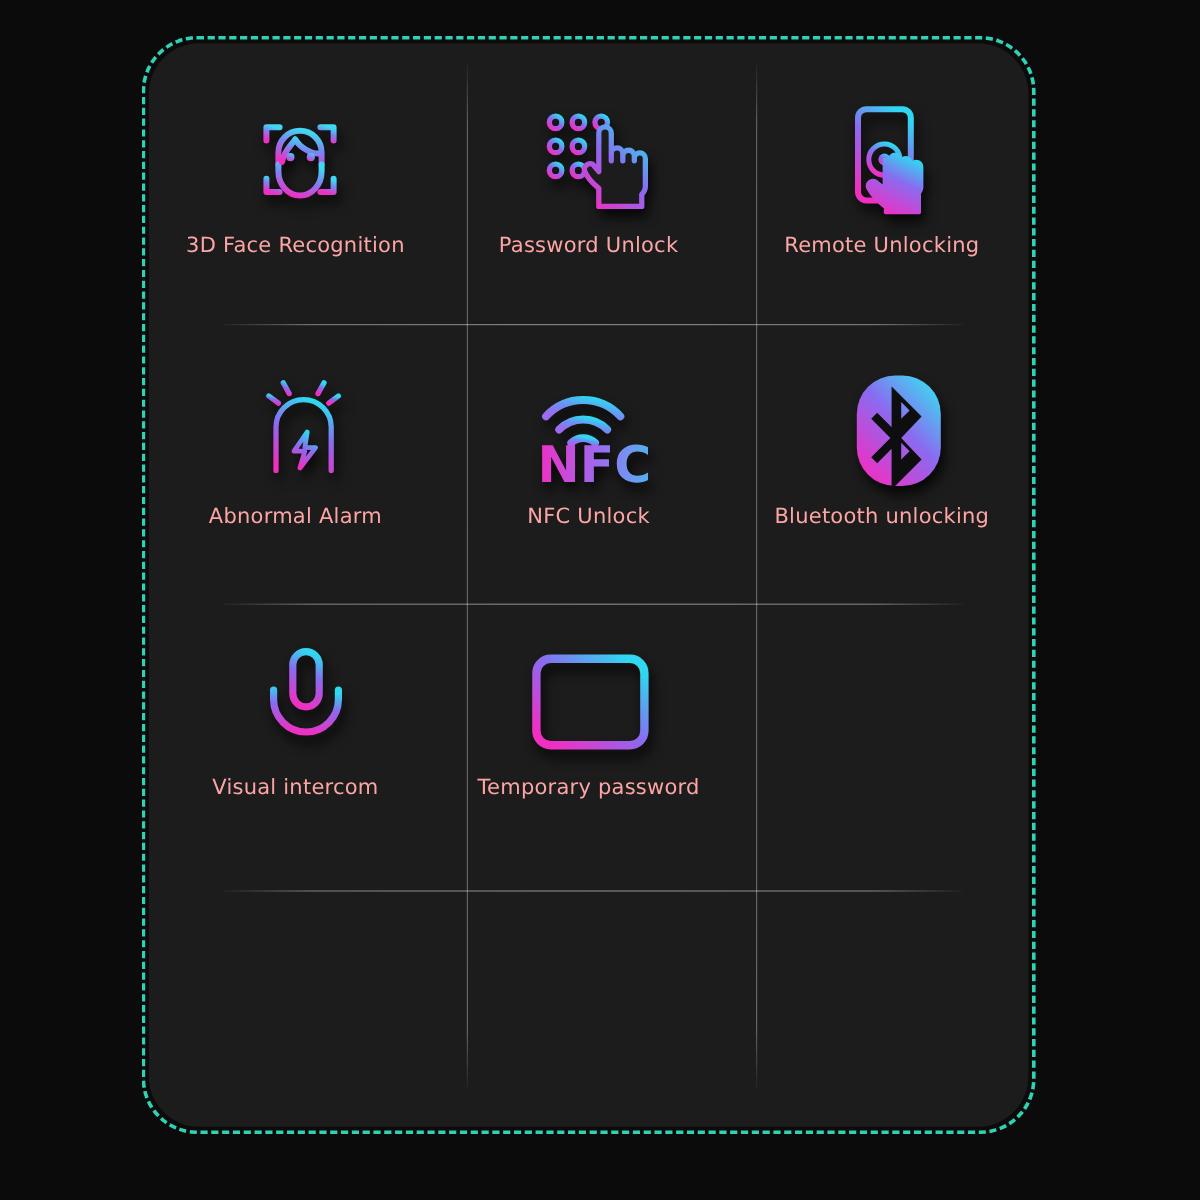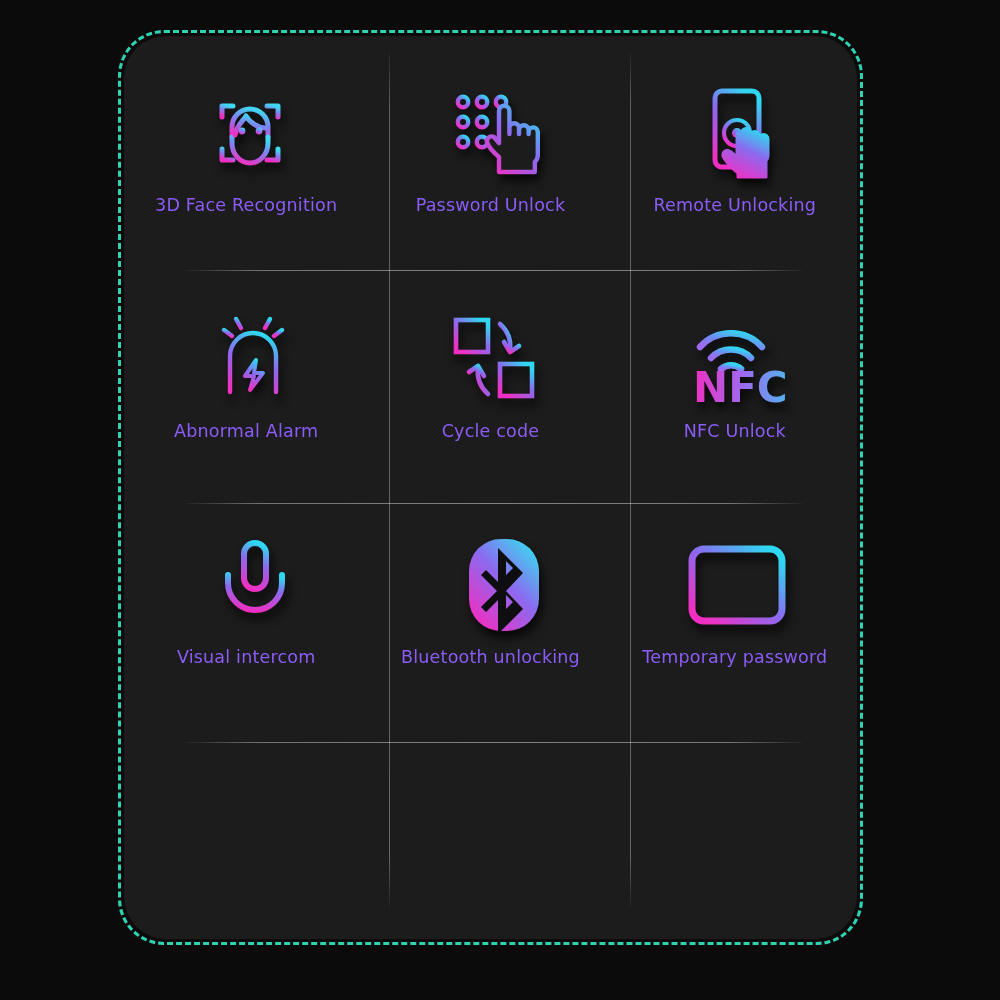--- a/index.html
+++ b/index.html
@@ -70,21 +70,21 @@
     display: flex;
     align-items: center;
     justify-content: flex-end;
     margin-bottom: 10px;
     filter: drop-shadow(3px 7px 5px rgba(0,0,0,0.75));
   }
 
   .icon-wrap svg { display: block; overflow: visible; }
 
   .cell-label {
-    color: #8b5cf6;
+    color: #fca5a5;
     font-size: 17.5px;
     letter-spacing: 0.2px;
     text-align: center;
     line-height: 1.2;
     white-space: nowrap;
   }
 
   
   .vline {
     position: absolute;
@@ -218,42 +218,20 @@
             <line x1="74" y1="20" x2="66" y2="26"></line>
             <path d="M22 82 V46 a23 23 0 0 1 46 0 v36"></path>
             <line x1="16" y1="86" x2="74" y2="86" stroke-width="7"></line>
             <path d="M48 50 L37 66 h9 l-4 14 l13 -17 h-9 z" stroke-width="4" stroke-linejoin="round"></path>
           </g>
         </svg>
       </div>
       <div class="cell-label">Abnormal Alarm</div>
     </div>
 
-    <div class="cell">
-      <div class="icon-wrap">
-        <svg width="94" height="94" viewBox="0 0 94 94">
-          <defs>
-            <linearGradient id="g-cycle" x1="0.85" y1="0.05" x2="0.15" y2="0.95">
-              <stop offset="0%" stop-color="#2fd8f0"></stop>
-              <stop offset="45%" stop-color="#8a6bf0"></stop>
-              <stop offset="100%" stop-color="#f02fc2"></stop>
-            </linearGradient>
-          </defs>
-          <g fill="none" stroke="url(#g-cycle)" stroke-width="4.6">
-            <rect x="8" y="8" width="32" height="32"></rect>
-            <rect x="52" y="52" width="32" height="32"></rect>
-            <path d="M52 12 a30 30 0 0 1 10 26" stroke-linecap="round"></path>
-            <path d="M56 30 l6 10 l9 -6" stroke-linecap="round" stroke-linejoin="round"></path>
-            <path d="M40 82 a30 30 0 0 1 -10 -26" stroke-linecap="round"></path>
-            <path d="M36 64 l-6 -10 l-9 6" stroke-linecap="round" stroke-linejoin="round"></path>
-          </g>
-        </svg>
-      </div>
-      <div class="cell-label">Cycle code</div>
-    </div>
 
     <div class="cell">
       <div class="icon-wrap">
         <svg width="100" height="92" viewBox="0 0 100 92">
           <defs>
             <linearGradient id="g-nfc-wave" x1="0.9" y1="0.1" x2="0.1" y2="0.9">
               <stop offset="0%" stop-color="#2fd8f0"></stop>
               <stop offset="55%" stop-color="#6f8df2"></stop>
               <stop offset="100%" stop-color="#9b6cf0"></stop>
             </linearGradient>
@@ -265,20 +243,37 @@
           </defs>
           <g fill="none" stroke="url(#g-nfc-wave)" stroke-width="6.5" stroke-linecap="round">
             <path d="M13 34 a42 42 0 0 1 62 0"></path>
             <path d="M24 45 a28 28 0 0 1 40 0"></path>
             <path d="M34 56 a15 15 0 0 1 20 0"></path>
           </g>
           <text x="6" y="89" font-family="'DejaVu Sans', sans-serif" font-size="42" font-weight="bold" fill="url(#g-nfc-text)">NFC</text>
         </svg>
       </div>
       <div class="cell-label">NFC Unlock</div>
+    </div>
+
+    <div class="cell">
+      <div class="icon-wrap">
+        <svg width="76" height="98" viewBox="0 0 76 98">
+          <defs>
+            <linearGradient id="g-bt" x1="0.85" y1="0.05" x2="0.15" y2="0.95">
+              <stop offset="0%" stop-color="#3fd4f0"></stop>
+              <stop offset="45%" stop-color="#8a6bf0"></stop>
+              <stop offset="100%" stop-color="#f02fc2"></stop>
+            </linearGradient>
+          </defs>
+          <rect x="3" y="3" width="70" height="92" rx="32" fill="url(#g-bt)"></rect>
+          <path d="M32 12 v34 L20 34 l-5 5 l16 16 l-16 16 l5 5 l12 -12 v34 l25 -25 l-17 -18 l17 -18 z M40 25 l7 7 l-7 7 z M40 59 l7 7 l-7 7 z" fill="#0e0e10" fill-rule="evenodd"></path>
+        </svg>
+      </div>
+      <div class="cell-label">Bluetooth unlocking</div>
     </div>
 
     <div class="cell">
       <div class="icon-wrap">
         <svg width="86" height="96" viewBox="0 0 86 96">
           <defs>
             <linearGradient id="g-mic" x1="0.55" y1="0" x2="0.35" y2="1">
               <stop offset="0%" stop-color="#2fd8f0"></stop>
               <stop offset="40%" stop-color="#8a6bf0"></stop>
               <stop offset="100%" stop-color="#f02fc2"></stop>
@@ -286,37 +281,20 @@
           </defs>
           <g fill="none" stroke="url(#g-mic)" stroke-width="6" stroke-linecap="round">
             <rect x="32" y="6" width="22" height="46" rx="11"></rect>
             <path d="M16 38 v8 a27 27 0 0 0 54 0 v-8"></path>
             <line x1="43" y1="73" x2="43" y2="86"></line>
             <line x1="17" y1="88" x2="69" y2="88" stroke-width="7"></line>
           </g>
         </svg>
       </div>
       <div class="cell-label">Visual intercom</div>
-    </div>
-
-    <div class="cell">
-      <div class="icon-wrap">
-        <svg width="76" height="98" viewBox="0 0 76 98">
-          <defs>
-            <linearGradient id="g-bt" x1="0.85" y1="0.05" x2="0.15" y2="0.95">
-              <stop offset="0%" stop-color="#3fd4f0"></stop>
-              <stop offset="45%" stop-color="#8a6bf0"></stop>
-              <stop offset="100%" stop-color="#f02fc2"></stop>
-            </linearGradient>
-          </defs>
-          <rect x="3" y="3" width="70" height="92" rx="32" fill="url(#g-bt)"></rect>
-          <path d="M32 12 v34 L20 34 l-5 5 l16 16 l-16 16 l5 5 l12 -12 v34 l25 -25 l-17 -18 l17 -18 z M40 25 l7 7 l-7 7 z M40 59 l7 7 l-7 7 z" fill="#0e0e10" fill-rule="evenodd"></path>
-        </svg>
-      </div>
-      <div class="cell-label">Bluetooth unlocking</div>
     </div>
 
     <div class="cell">
       <div class="icon-wrap">
         <svg width="100" height="82" viewBox="0 0 100 82">
           <defs>
             <linearGradient id="g-card" x1="0.92" y1="0.08" x2="0.08" y2="0.92">
               <stop offset="0%" stop-color="#2fd8f0"></stop>
               <stop offset="48%" stop-color="#8a6bf0"></stop>
               <stop offset="100%" stop-color="#f02fc2"></stop>

